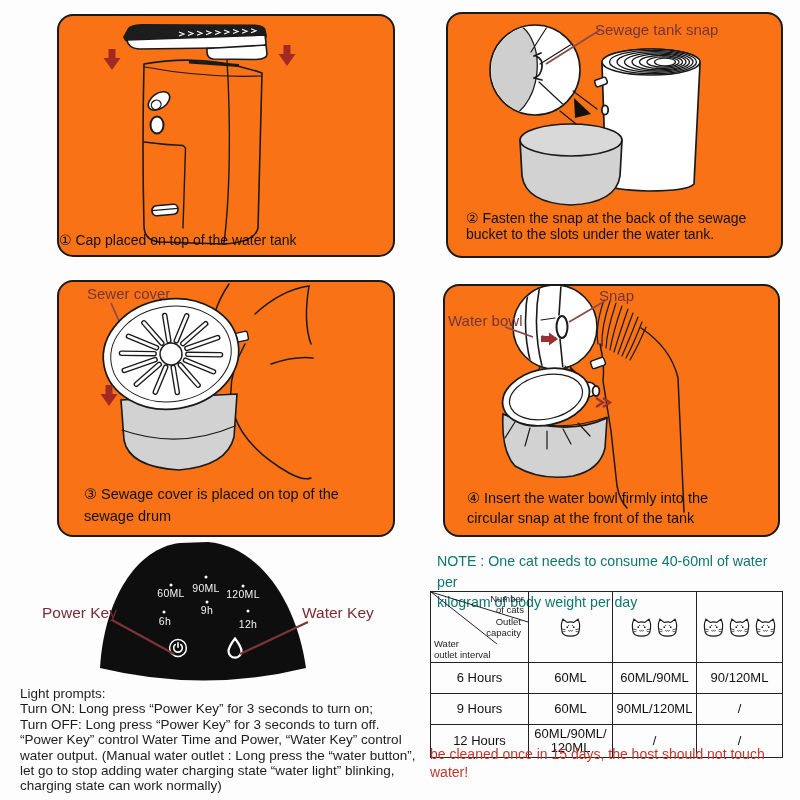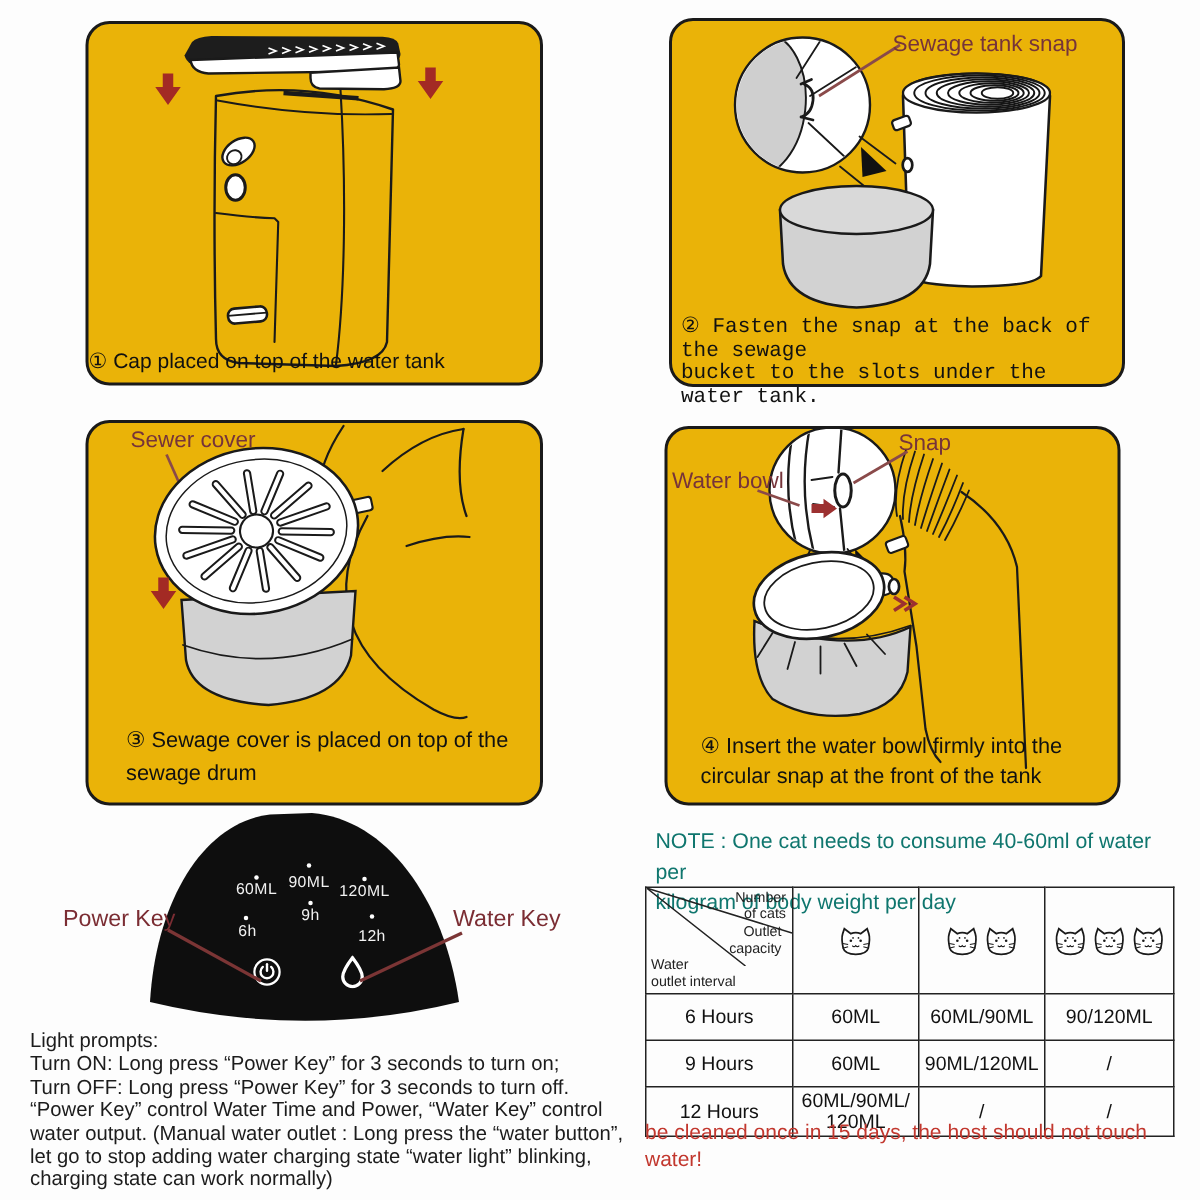--- a/index.html
+++ b/index.html
@@ -2,21 +2,21 @@
 <html style="--label-red: #76343a; --leader-red: #8a4a4a; --arrow-red: #a32a24; --tip-red: #c2372e; --gray-fill: #d2d2d2; --dome: #0e0e0e;"><head>
 <meta charset="utf-8">
 <style>
   :root{
     --label-red:#76343a; --leader-red:#8a4a4a; --arrow-red:#a32a24;
     --tip-red:#c2372e; --gray-fill:#d2d2d2; --ink:#1a1a1a; --dome:#0e0e0e;
   }
   html,body{margin:0;padding:0;background:#fff;}
   #page{position:relative;width:800px;height:800px;background:#fdfdfd;overflow:hidden;
         font-family:"Liberation Sans","DejaVu Sans",sans-serif;color:var(--ink);}
-  .panel{position:absolute;border:2.2px solid var(--ink);border-radius:16px;background:#eab308;}
+  .panel{position:absolute;border:2.2px solid var(--ink);border-radius:16px;background:#f97316;padding-left:33px;}
   .abs{position:absolute;}
   .caption{position:absolute;font-size:14px;color:#111;}
   .redlabel{position:absolute;font-size:15px;color:var(--label-red);white-space:nowrap;}
   .cap2{line-height:15.5px;}
   .cap3{line-height:22px;}
   .dome-label{position:absolute;color:#f2f2f2;font-size:10.5px;letter-spacing:.3px;
               transform:translate(-50%,-50%);white-space:nowrap;}
   .dome-dot{position:absolute;width:3px;height:3px;border-radius:50%;background:#fff;
             transform:translate(-50%,-50%);}
   .keylabel{position:absolute;font-size:15.5px;color:#7b2d33;white-space:nowrap;}
@@ -108,21 +108,21 @@
         </g>
         <ellipse cx="157" cy="96" rx="3.2" ry="4.6" fill="#fff" stroke="#1a1a1a" stroke-width="1.8"></ellipse>
       </g>
 
       <g>
         <path d="M72,126 L74,162 Q78,189 123,191 Q168,189 172,162 L174,126 Z" fill="var(--gray-fill)" stroke="#1a1a1a" stroke-width="1.7"></path>
         <ellipse cx="123" cy="126" rx="51" ry="16" fill="#d9d9d9" stroke="#1a1a1a" stroke-width="1.6"></ellipse>
       </g>
     </svg>
     <div class="redlabel" style="left:147px;top:7px;">Sewage tank snap</div>
-    <div class="caption cap2" style="left:6px;top:197px;width:286px;font-family:Liberation Mono, monospace;">
+    <div class="caption cap2" style="left:18px;top:197px;width:286px;">
       <div>② Fasten the snap at the back of the sewage</div>
       <div>bucket to the slots under the water tank.</div>
     </div>
   </div>
 
   <div class="panel" style="left:57px;top:280px;width:301px;height:253px;">
     <svg class="abs" style="left:0;top:0" width="301" height="253" viewBox="0 0 301 253">
       <path class="maroon" d="M52,21 L64,48"></path>
 
       <g class="lineart" style="stroke-width:1.5">

